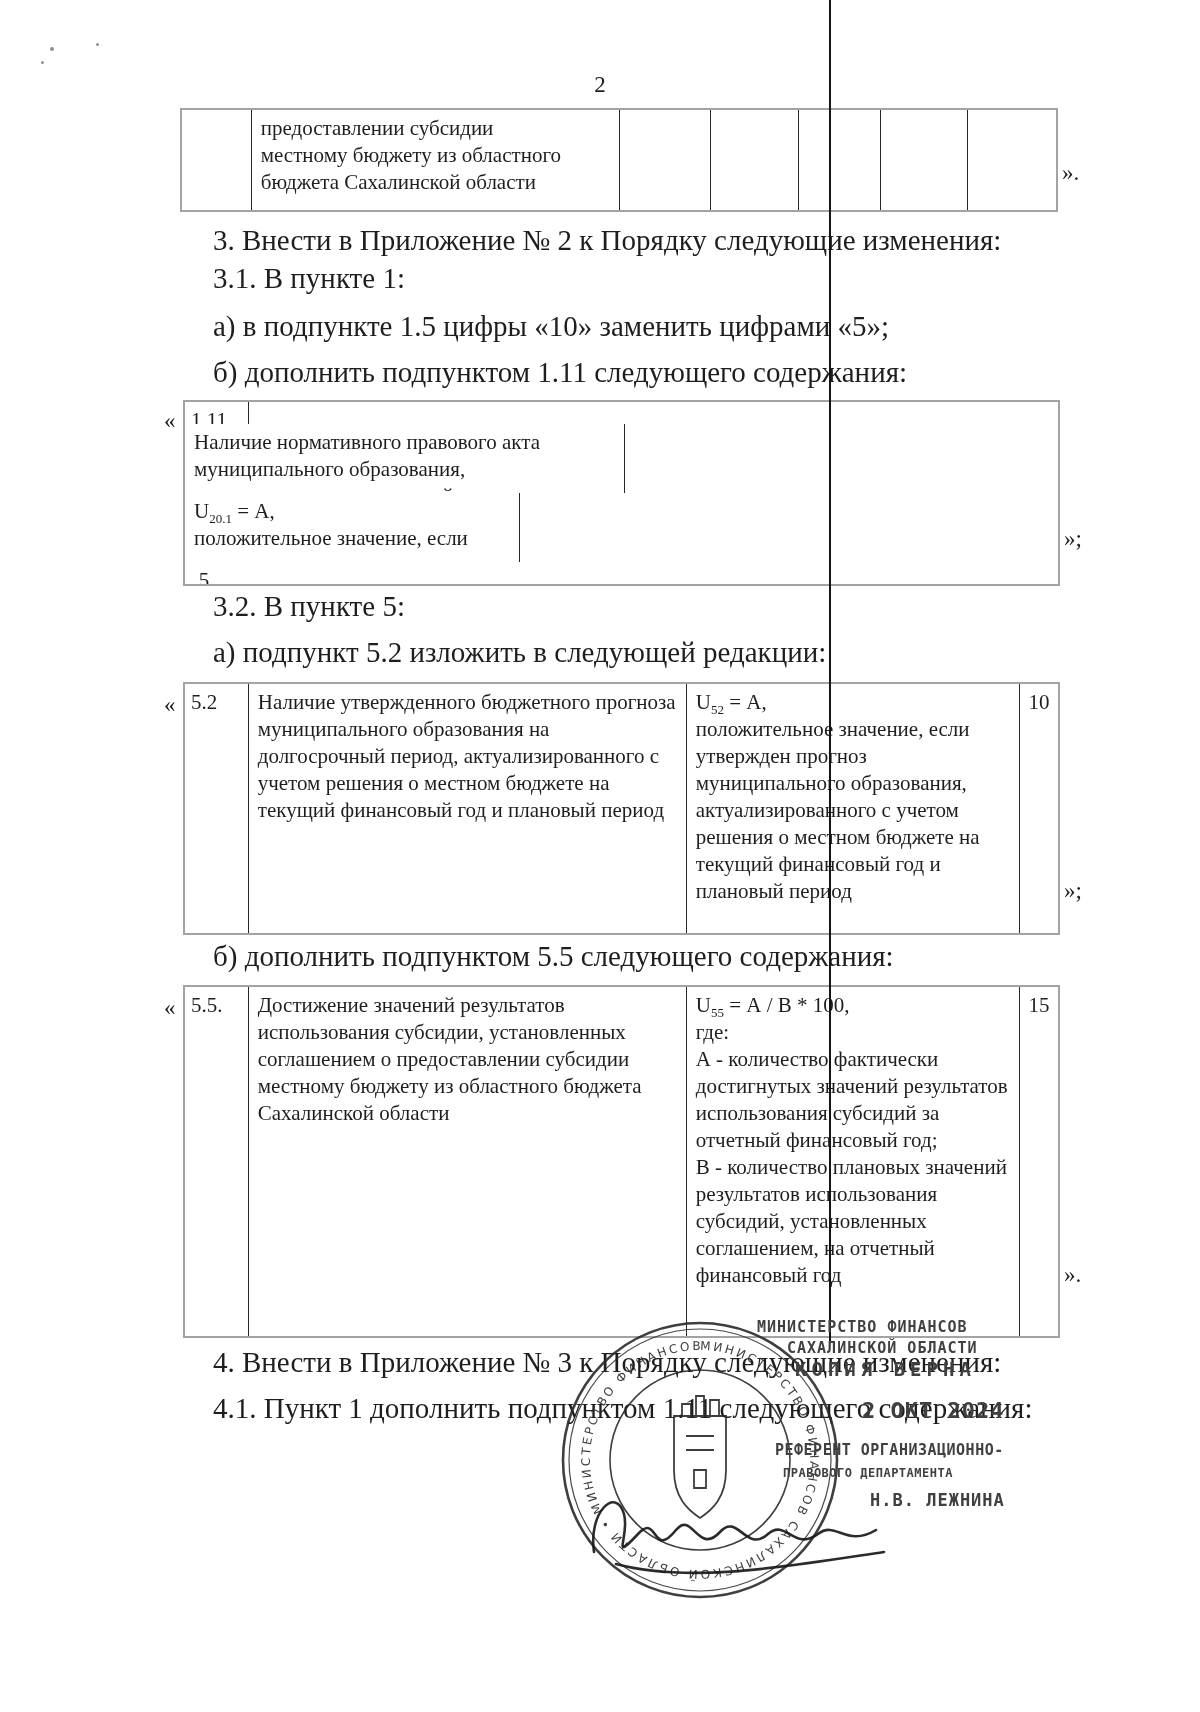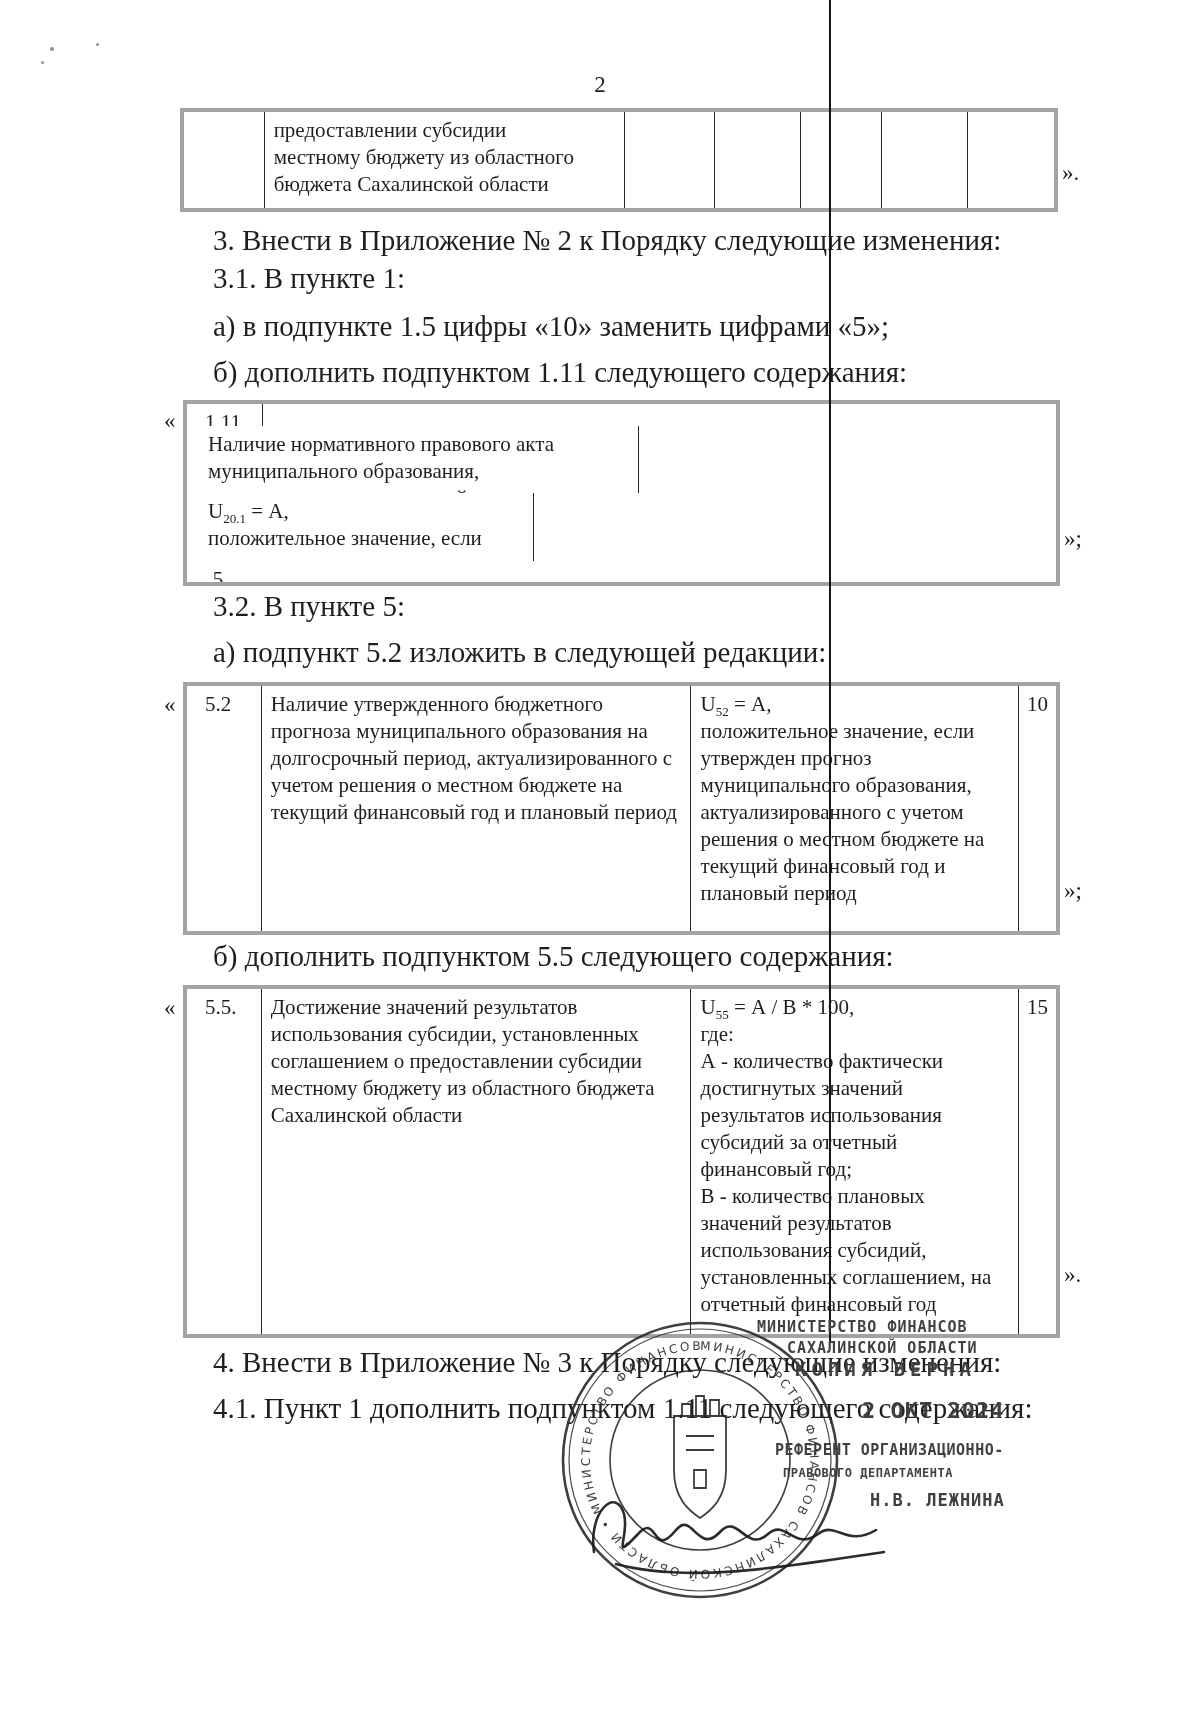--- a/index.html
+++ b/index.html
@@ -20,24 +20,23 @@
     white-space:nowrap;
   }
   .page-num{
     top:72px;left:0;width:1200px;
     text-align:center;font-size:23px;
   }
   
   .doc-table{
     position:absolute;
     display:flex;
-    border:4px solid #a3a3a3;
+    border:2px solid #a3a3a3;
     box-sizing:border-box;
     background:transparent;
-    padding-left:12px;
   }
   .doc-table .cell{
     box-sizing:border-box;
     border-right:1.6px solid #262626;
     font-size:21px;
     line-height:27px;
     padding:5px 8px 5px 9px;
     overflow:hidden;
   }
   .doc-table .cell:last-child{border-right:none;}

